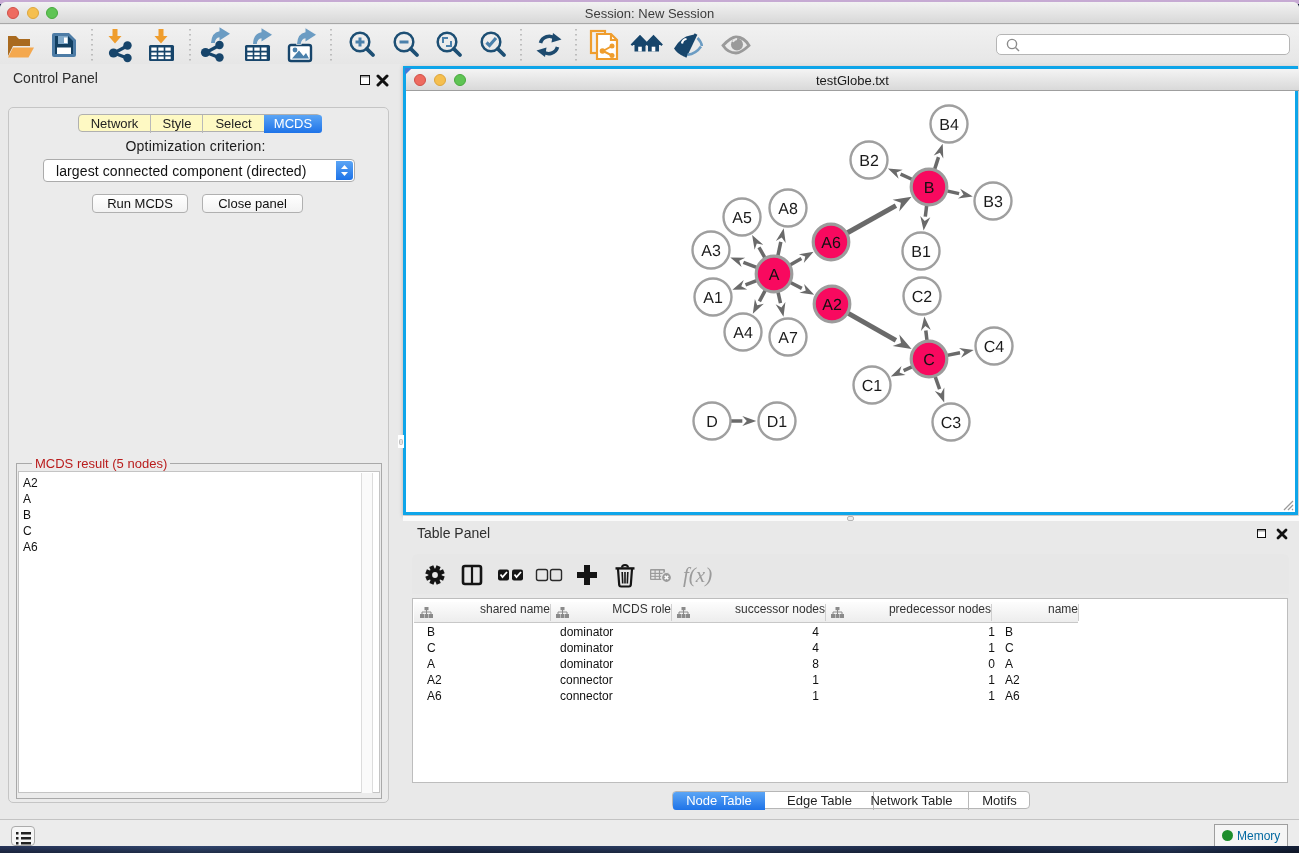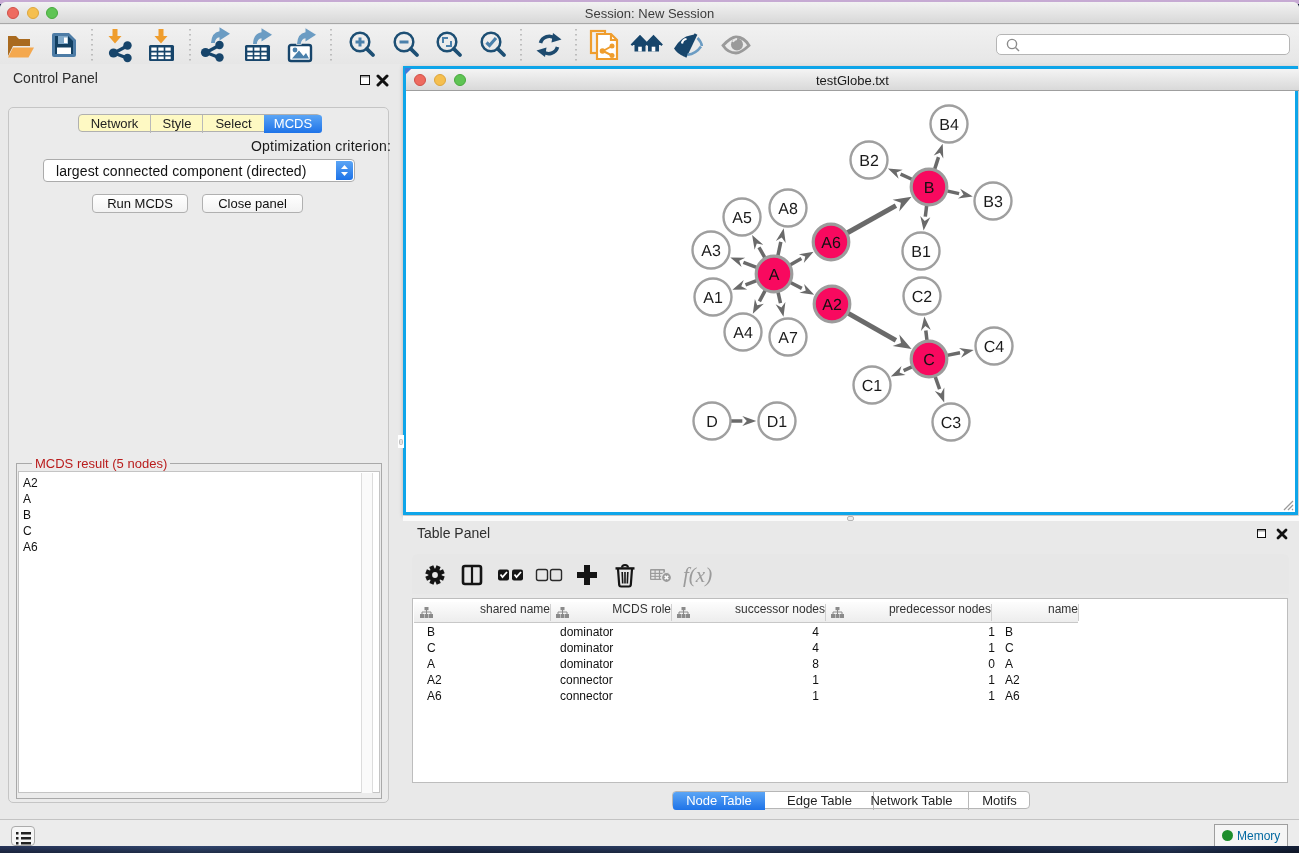--- a/index.html
+++ b/index.html
@@ -186,21 +186,21 @@
   <svg class="abs" style="left:376px;top:72px" width="13" height="13">
       <path d="M2,2 L11,11 M11,2 L2,11" stroke="#111" stroke-width="3" stroke-linecap="round"></path>
     </svg>
   <div class="abs cpanel"></div>
   <div class="abs tabs">
     <div class="abs tabseg" style="left:0;width:72px;border-right:1px solid #b9b9b9">Network</div>
     <div class="abs tabseg" style="left:73px;width:51px;border-right:1px solid #b9b9b9">Style</div>
     <div class="abs tabseg" style="left:125px;width:59px">Select</div>
     <div class="abs tabseg blue" style="left:185px;width:58px;color:#fff;border-radius:0 3px 3px 0">MCDS</div>
   </div>
-  <div class="abs" style="left:0;top:136px;width:391px;text-align:right;font-size:14px;letter-spacing:0.2px;color:#1a1a1a">Optimization criterion:</div>
+  <div class="abs" style="left:0;top:136px;width:391px;text-align:center;font-size:14px;letter-spacing:0.2px;color:#1a1a1a">Optimization criterion:</div>
   <div class="abs" style="left:43px;top:157px;width:312px;height:23px;background:#fff;border:1px solid #ababab;border-radius:4px">
     <div class="abs" style="left:12px;top:3px;font-size:14px;letter-spacing:0.1px;color:#111">largest connected component (directed)</div>
     <div class="abs blue" style="right:1px;top:1px;width:17px;height:19px;border-radius:0 3px 3px 0">
       <svg width="17" height="19">
           <path d="M8.5 4 L12 8 L5 8 Z M8.5 15 L12 11 L5 11 Z" fill="#fff"></path>
         </svg>
     </div>
   </div>
   <div class="abs" style="left:92px;top:192px;width:96px;height:19px;background:linear-gradient(#fff,#f2f2f2);border:1px solid #b0b0b0;border-radius:4px;text-align:center;font-size:13px;color:#111;line-height:18px">Run MCDS</div>
   <div class="abs" style="left:202px;top:192px;width:101px;height:19px;background:linear-gradient(#fff,#f2f2f2);border:1px solid #b0b0b0;border-radius:4px;text-align:center;font-size:13px;color:#111;line-height:18px">Close panel</div>

